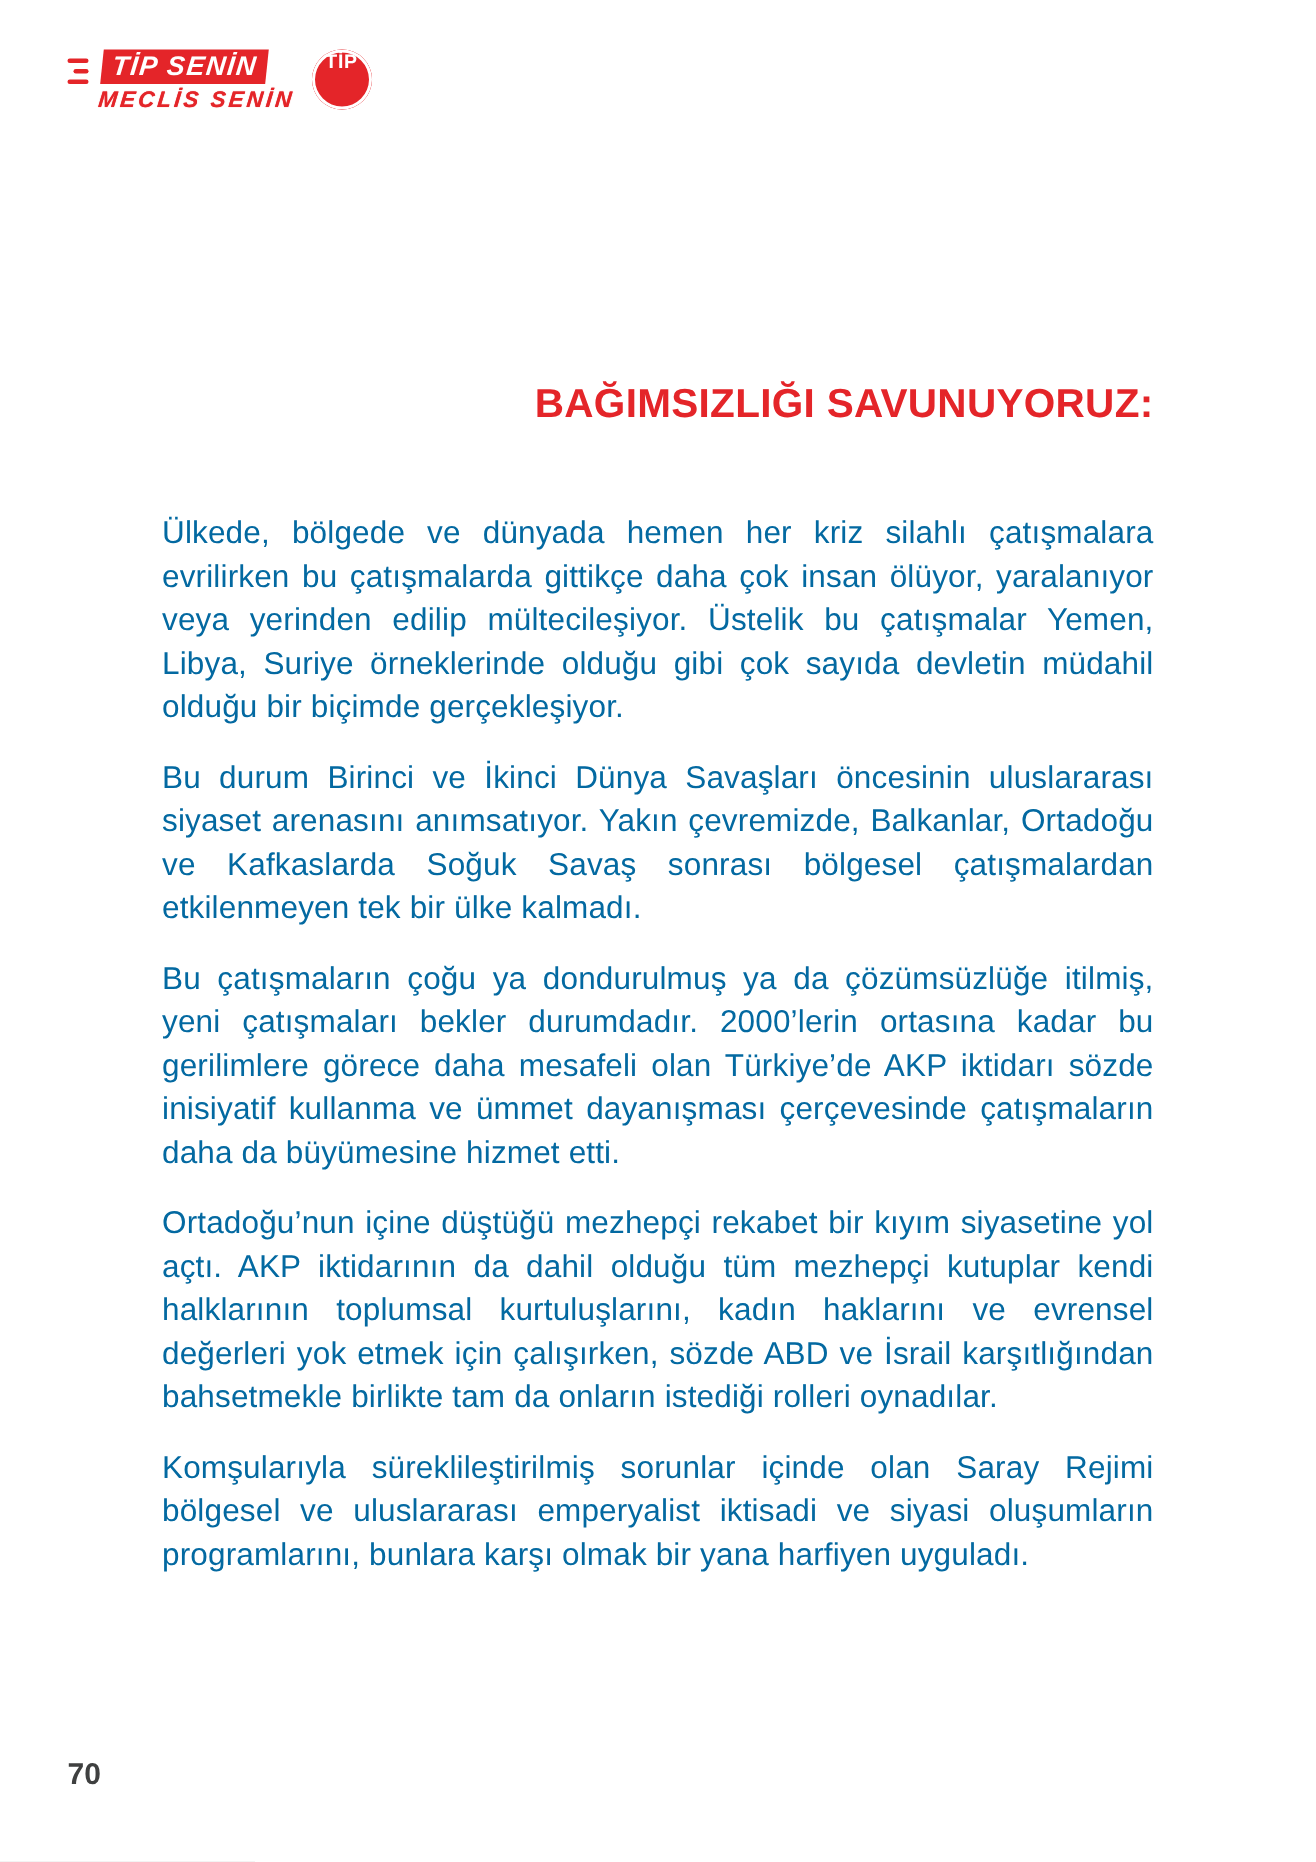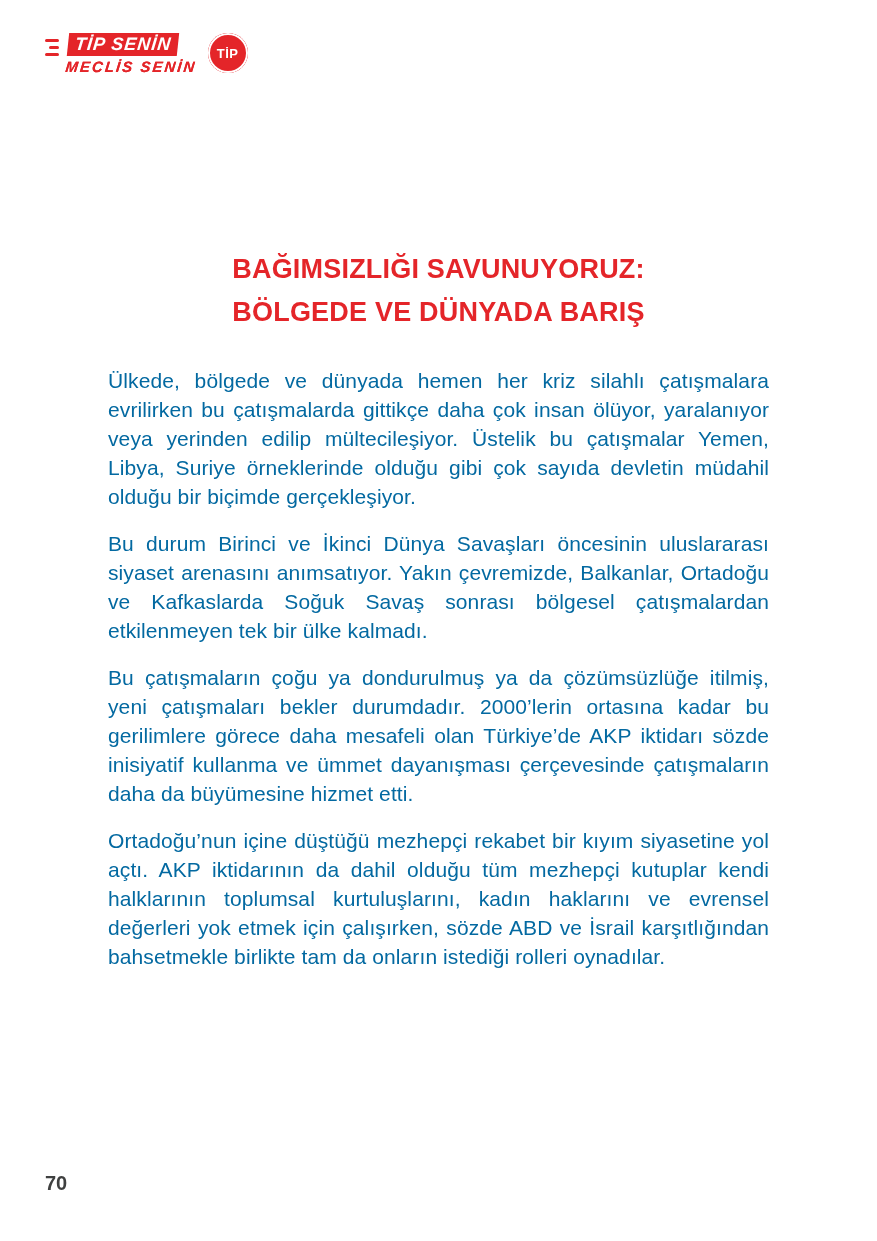--- a/index.html
+++ b/index.html
@@ -68,41 +68,41 @@
     text-shadow: 0 0 0.5px #e42529;
     white-space: nowrap;
   }
   .logo-emblem {
     width: 40px;
     height: 40px;
     border-radius: 50%;
     background: #e42529;
     box-shadow: inset 0 0 0 2px #ffffff, inset 0 0 0 4px #e42529;
     display: flex;
-    align-items: center;
+    align-items: flex-start;
     justify-content: center;
     margin-left: 2px;
   }
   .logo-emblem .emblem-text {
     color: #ffffff;
     font-weight: bold;
     font-size: 13px;
     letter-spacing: 0.5px;
   }
 
   
   .content {
     position: absolute;
     left: 108px;
     right: 108px;
     top: 248px;
   }
   h1.doc-title {
-    margin: 0 0 32px 0;
-    text-align: center;
+    margin: 0 0 50px 0;
+    text-align: right;
     color: #e42529;
     font-size: 27px;
     line-height: 1.6;
     font-weight: bold;
     letter-spacing: 0.2px;
   }
   .body-text p {
     margin: 0 0 18px 0;
     color: #0369a1;
     font-size: 21px;
@@ -138,28 +138,28 @@
       <div class="logo-line2">MECLİS SENİN</div>
     </div>
     <div class="logo-emblem">
       <span class="emblem-text">TİP</span>
     </div>
   </header>
 
   <main class="content">
     <h1 class="doc-title">
       <span>BAĞIMSIZLIĞI SAVUNUYORUZ:</span><br>
-      <span>BÖLGEDE VE DÜNYADA BARIŞ</span>
     </h1>
 
     <div class="body-text">
       <p>Ülkede, bölgede ve dünyada hemen her kriz silahlı çatışmalara evrilirken bu çatışmalarda gittikçe daha çok insan ölüyor, yaralanıyor veya yerinden edilip mültecileşiyor. Üstelik bu çatışmalar Yemen, Libya, Suriye örneklerinde olduğu gibi çok sayıda devletin müdahil olduğu bir biçimde gerçekleşiyor.</p>
       <p>Bu durum Birinci ve İkinci Dünya Savaşları öncesinin uluslararası siyaset arenasını anımsatıyor. Yakın çevremizde, Balkanlar, Ortadoğu ve Kafkaslarda Soğuk Savaş sonrası bölgesel çatışmalardan etkilenmeyen tek bir ülke kalmadı.</p>
       <p>Bu çatışmaların çoğu ya dondurulmuş ya da çözümsüzlüğe itilmiş, yeni çatışmaları bekler durumdadır. 2000’lerin ortasına kadar bu gerilimlere görece daha mesafeli olan Türkiye’de AKP iktidarı sözde inisiyatif kullanma ve ümmet dayanışması çerçevesinde çatışmaların daha da büyümesine hizmet etti.</p>
       <p>Ortadoğu’nun içine düştüğü mezhepçi rekabet bir kıyım siyasetine yol açtı. AKP iktidarının da dahil olduğu tüm mezhepçi kutuplar kendi halklarının toplumsal kurtuluşlarını, kadın haklarını ve evrensel değerleri yok etmek için çalışırken, sözde ABD ve İsrail karşıtlığından bahsetmekle birlikte tam da onların istediği rolleri oynadılar.</p>
+      <p>Komşularıyla süreklileştirilmiş sorunlar içinde olan Saray Rejimi bölgesel ve uluslararası emperyalist iktisadi ve siyasi oluşumların programlarını, bunlara karşı olmak bir yana harfiyen uyguladı.</p>
     </div>
   </main>
 
   <footer>
     <div class="page-number">70</div>
   </footer>
 
 </div>
 
 </body></html>

